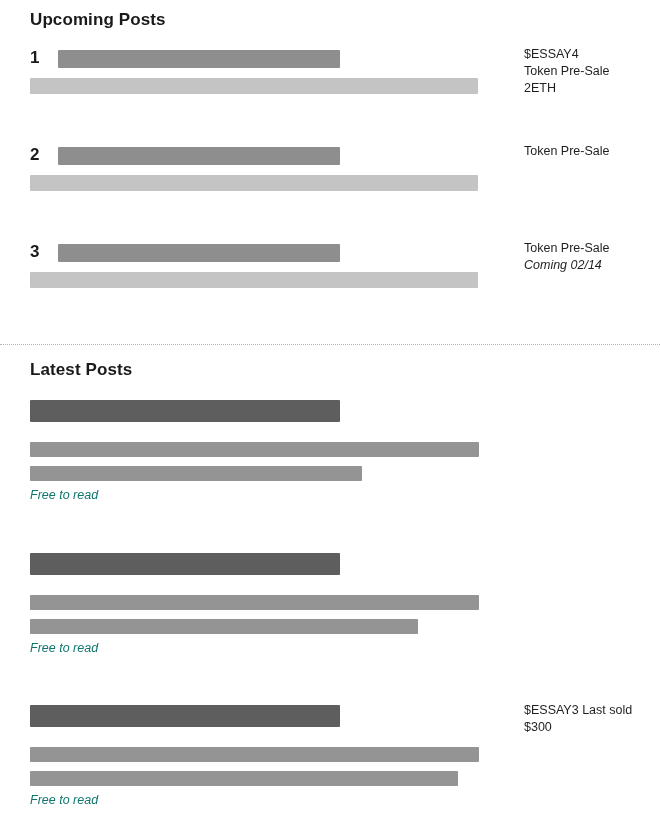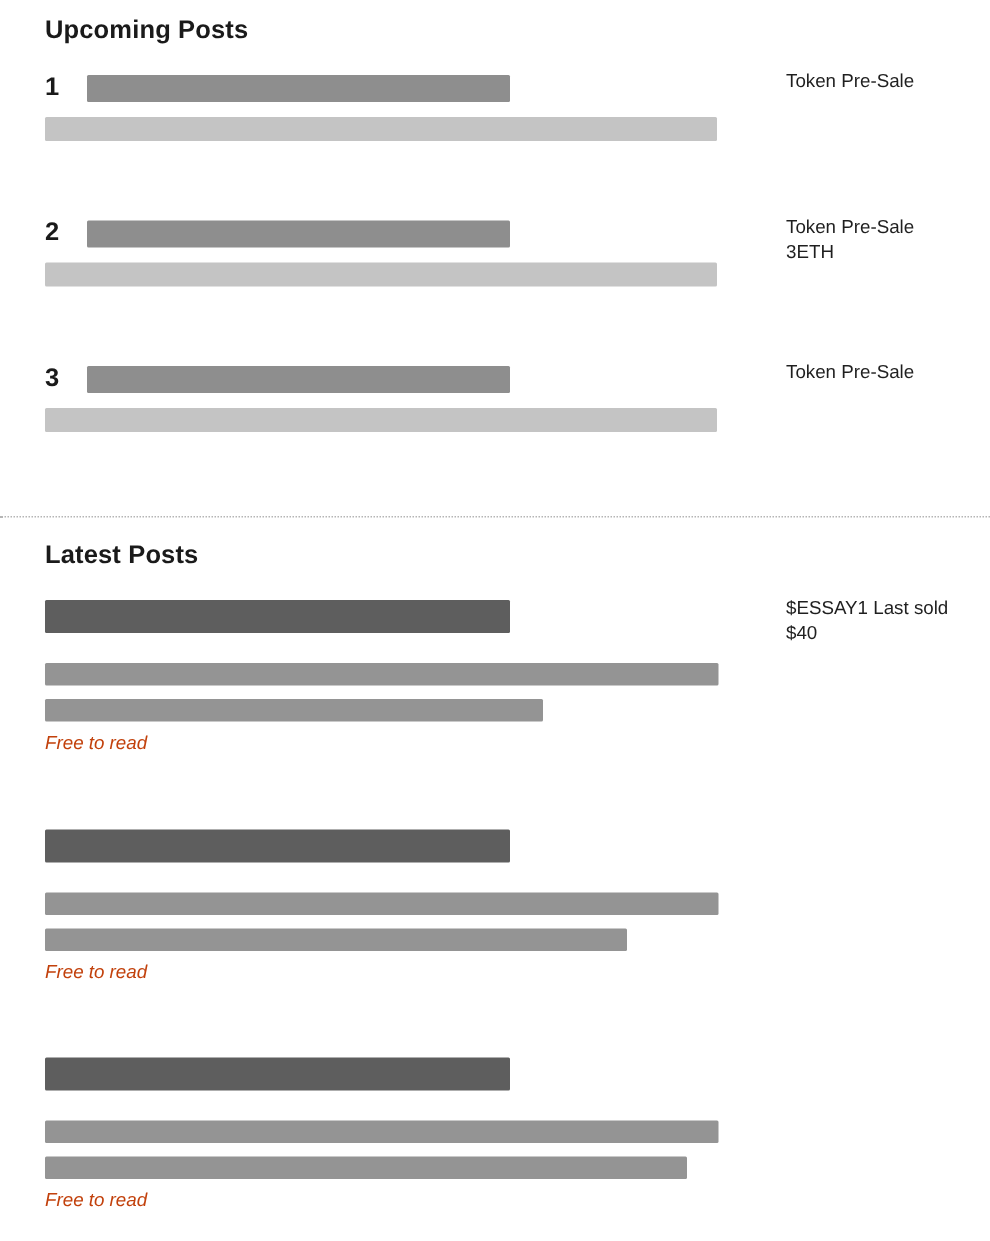--- a/index.html
+++ b/index.html
@@ -115,21 +115,21 @@
     top: 66px;
     height: 15px;
     background: #949494;
   }
   .free-label {
     position: absolute;
     left: 30px;
     top: 88px;
     font-size: 12.5px;
     font-style: italic;
-    color: #c2410c;
+    color: #0f766e;
   }
   .meta-latest {
     position: absolute;
     left: 524px;
     top: -3px;
     font-size: 12.5px;
     line-height: 17px;
     color: #1f1f1f;
     width: 130px;
   }
@@ -139,65 +139,67 @@
 
 <div class="page">
 
   <div class="section-title" id="upcoming-title">Upcoming Posts</div>
 
   <div class="upcoming-row" style="top:48px;">
     <div class="rank-num">1</div>
     <div class="bar bar-title-up"></div>
     <div class="bar bar-sub-up"></div>
     <div class="meta">
+      <span class="line">$ESSAY4</span>
       <span class="line">Token Pre-Sale</span>
+      <span class="line">2ETH</span>
     </div>
   </div>
 
   <div class="upcoming-row" style="top:145px;">
     <div class="rank-num">2</div>
     <div class="bar bar-title-up"></div>
     <div class="bar bar-sub-up"></div>
     <div class="meta">
       <span class="line">Token Pre-Sale</span>
-      <span class="line">3ETH</span>
     </div>
   </div>
 
   <div class="upcoming-row" style="top:242px;">
     <div class="rank-num">3</div>
     <div class="bar bar-title-up"></div>
     <div class="bar bar-sub-up"></div>
     <div class="meta">
       <span class="line">Token Pre-Sale</span>
+      <span class="line italic">Coming 02/14</span>
     </div>
   </div>
 
   <div class="divider"></div>
 
   <div class="section-title" id="latest-title">Latest Posts</div>
 
   <div class="latest-row" style="top:400px;">
     <div class="bar bar-title-latest"></div>
     <div class="bar bar-line1"></div>
     <div class="bar bar-line2" style="width:332px;"></div>
     <div class="free-label">Free to read</div>
-    <div class="meta-latest">
-      <span class="line">$ESSAY1</span>
-      <span class="line">Last sold $40</span>
-    </div>
   </div>
 
   <div class="latest-row" style="top:553px;">
     <div class="bar bar-title-latest"></div>
     <div class="bar bar-line1"></div>
     <div class="bar bar-line2" style="width:388px;"></div>
     <div class="free-label">Free to read</div>
   </div>
 
   <div class="latest-row" style="top:705px;">
     <div class="bar bar-title-latest"></div>
     <div class="bar bar-line1"></div>
     <div class="bar bar-line2" style="width:428px;"></div>
     <div class="free-label">Free to read</div>
+    <div class="meta-latest">
+      <span class="line">$ESSAY3</span>
+      <span class="line">Last sold $300</span>
+    </div>
   </div>
 
 </div>
 
 </body></html>

